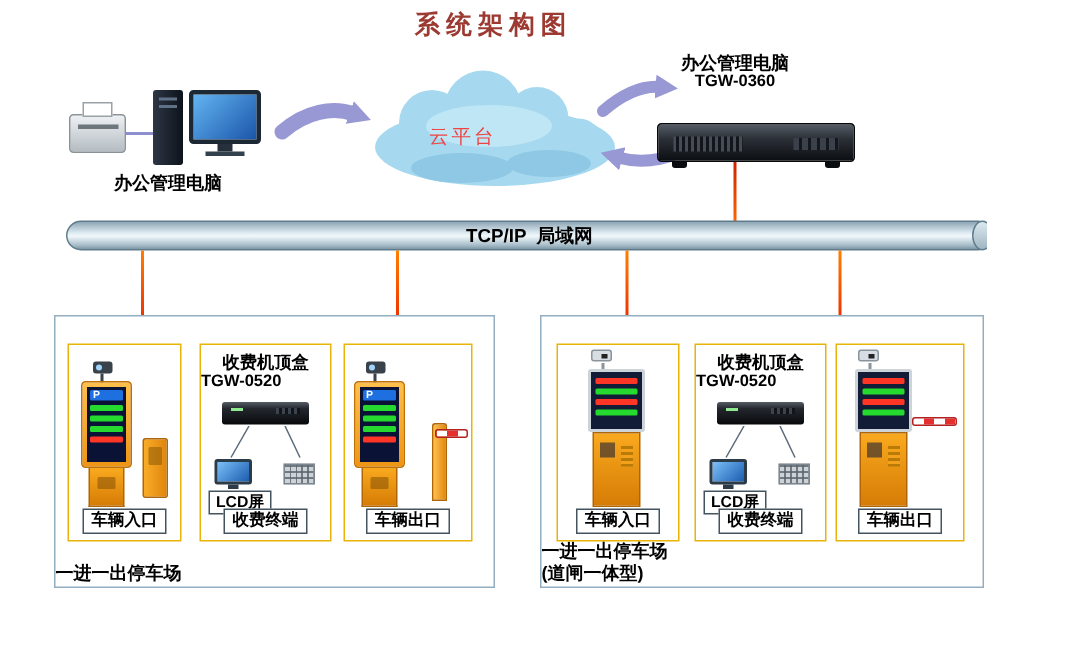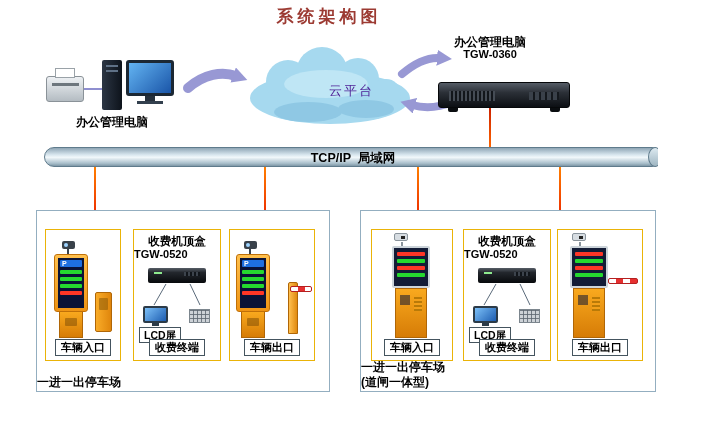--- a/index.html
+++ b/index.html
@@ -15,21 +15,21 @@
   .tower{position:absolute;left:102px;top:60px;width:20px;height:50px;background:linear-gradient(90deg,#2c3644,#0d131b);border-radius:2px;}
   .tower::before{content:"";position:absolute;left:4px;top:5px;width:12px;height:2px;background:#5f7186;box-shadow:0 5px 0 #5f7186;}
   .monitor{position:absolute;left:126px;top:60px;width:48px;height:36px;border:3px solid #1c2834;border-radius:3px;background:linear-gradient(135deg,#63b4f2,#1a55a8);}
   .mstand{position:absolute;left:145px;top:96px;width:10px;height:5px;background:#25303c;}
   .mbase{position:absolute;left:137px;top:101px;width:26px;height:3px;background:#33404e;}
   .clabel{position:absolute;left:44px;top:114px;width:136px;text-align:center;font-size:12px;font-weight:bold;color:#000;}
 
   
   .arrowsvg{position:absolute;}
   .cloudsvg{position:absolute;left:246px;top:46px;}
-  .cloudtext{position:absolute;left:286px;top:82px;width:88px;text-align:right;font-size:13px;color:#4c1d95;letter-spacing:2px;}
+  .cloudtext{position:absolute;left:286px;top:82px;width:88px;text-align:left;font-size:13px;color:#ef4444;letter-spacing:2px;}
 
   
   .gwlabel1{position:absolute;left:430px;top:34px;width:120px;text-align:center;font-size:12px;font-weight:bold;}
   .gwlabel2{position:absolute;left:430px;top:48px;width:120px;text-align:center;font-size:11px;font-weight:bold;}
   .server{position:absolute;left:438px;top:82px;width:132px;height:26px;background:linear-gradient(180deg,#555c66 0%,#2b3037 40%,#0c0f13 100%);border:1px solid #06080a;border-radius:3px;}
   .server .vent{position:absolute;left:10px;top:8px;width:46px;height:10px;background:repeating-linear-gradient(90deg,#454c55 0 2px,#12161b 2px 4px);}
   .server .ports{position:absolute;right:10px;top:9px;width:30px;height:8px;background:repeating-linear-gradient(90deg,#3a414a 0 4px,#14181d 4px 6px);}
   .sfoot{position:absolute;top:108px;width:10px;height:4px;background:#0a0d10;border-radius:0 0 2px 2px;}
 
   

